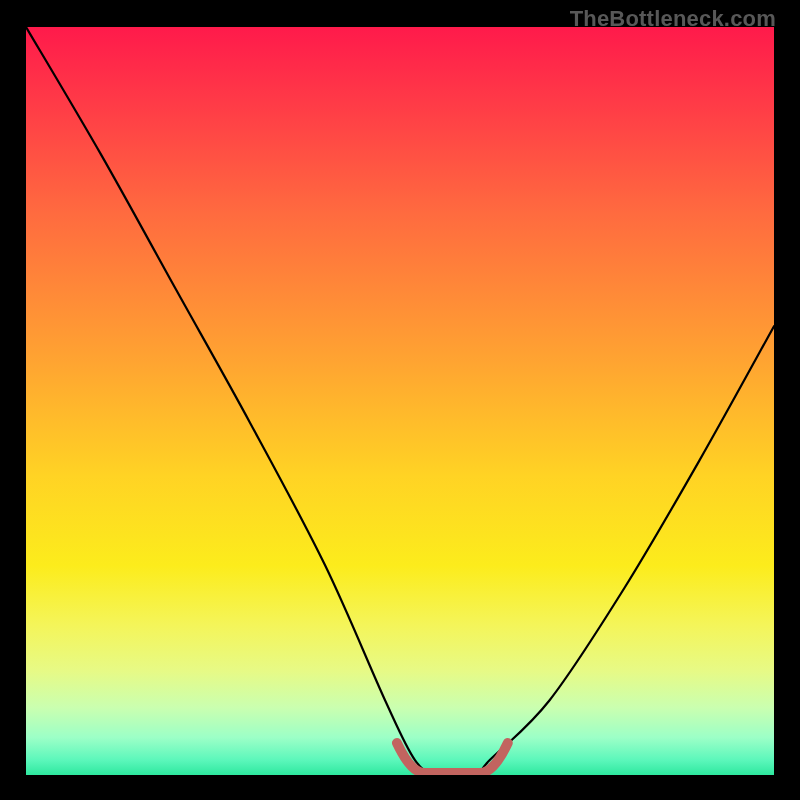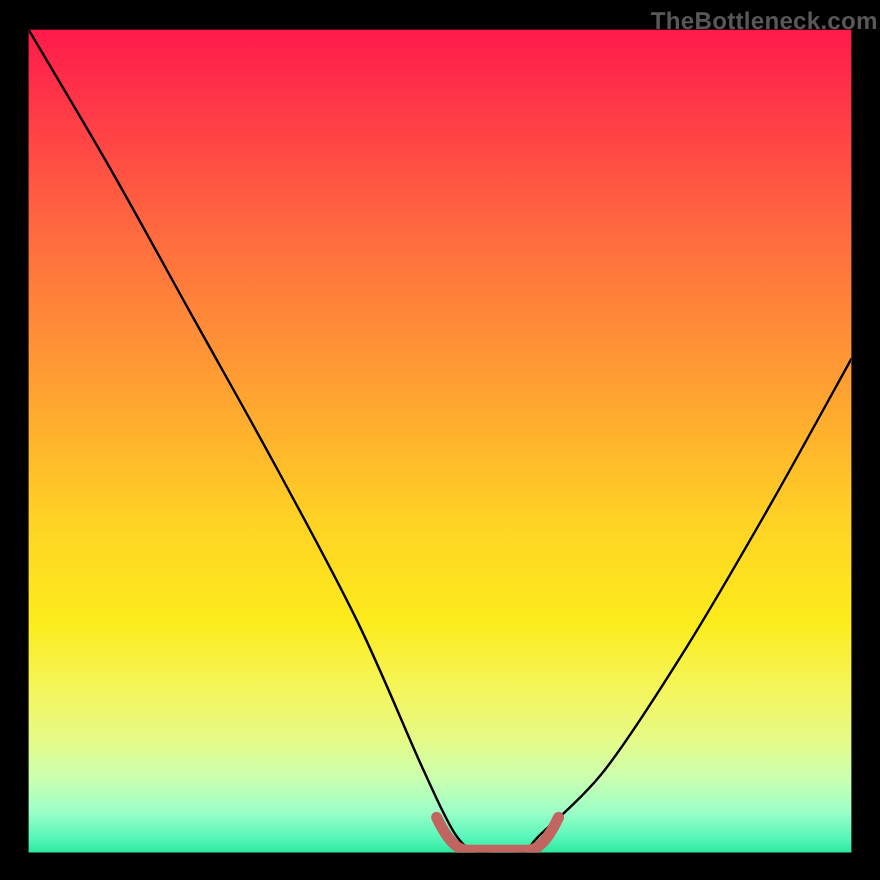--- a/index.html
+++ b/index.html
@@ -11,21 +11,21 @@
     overflow: hidden;
   }
   .container {
     position: relative;
     width: 800px;
     height: 800px;
   }
   .watermark {
     position: absolute;
     top: 6px;
-    right: 2px;
+    right: 24px;
     font-family: Arial, Helvetica, sans-serif;
     font-size: 22px;
     font-weight: 600;
     color: #585858;
     z-index: 3;
     letter-spacing: 0.2px;
   }
   .plot-frame {
     position: absolute;
     left: 26px;

